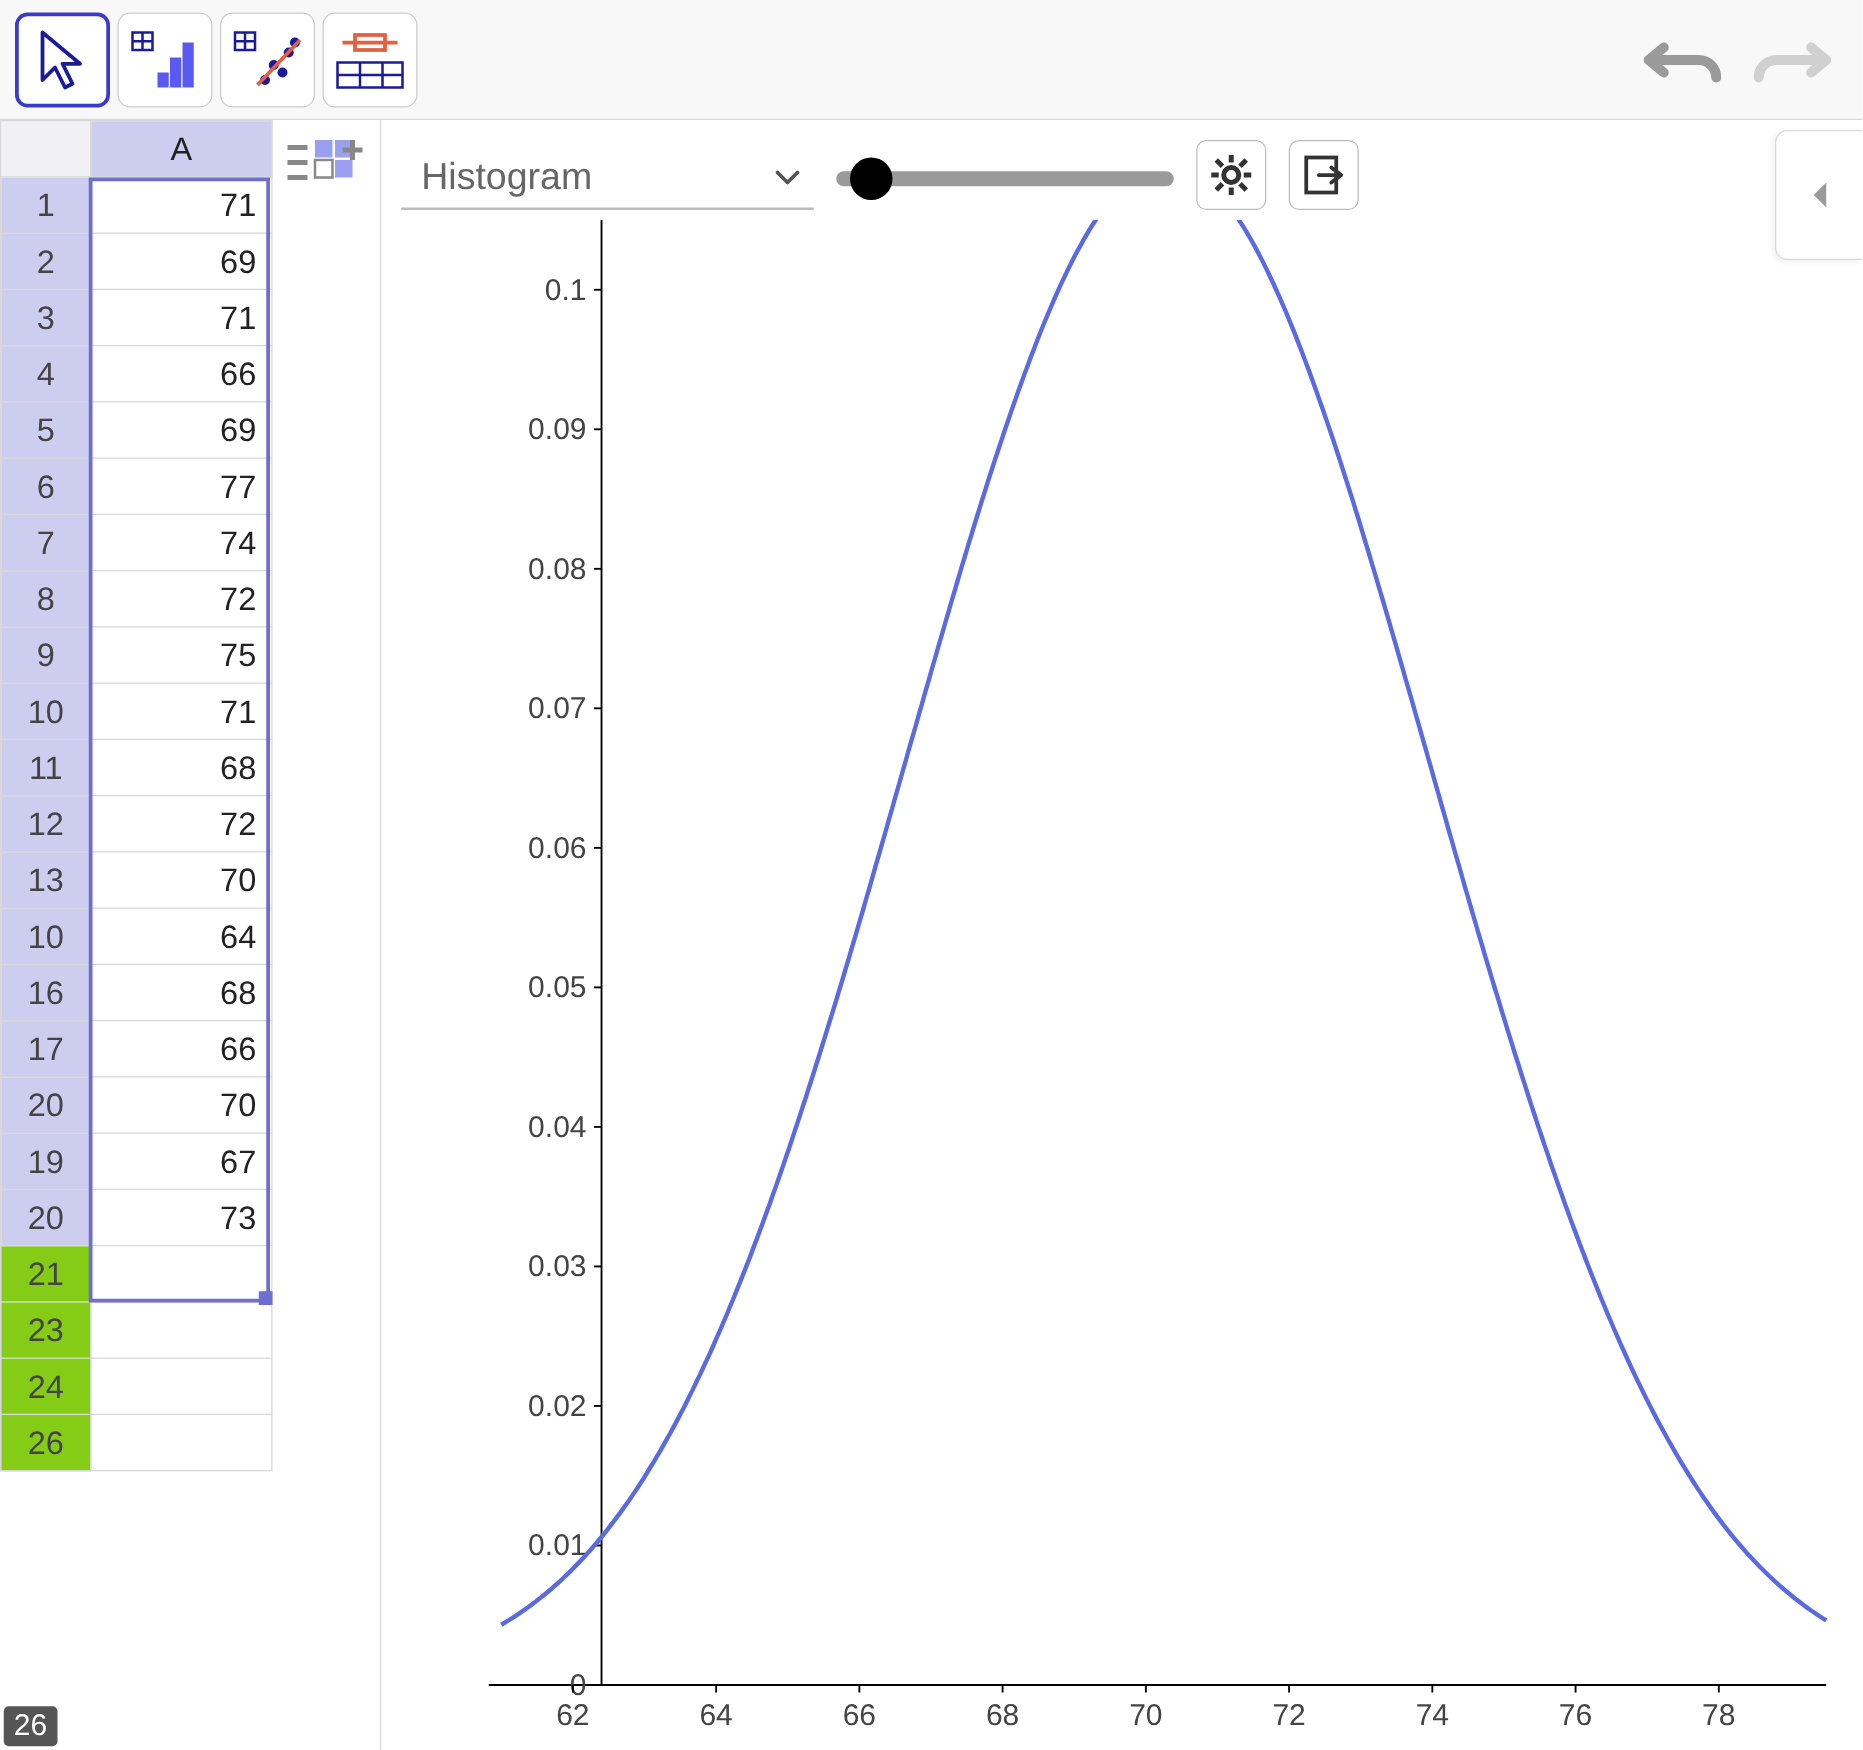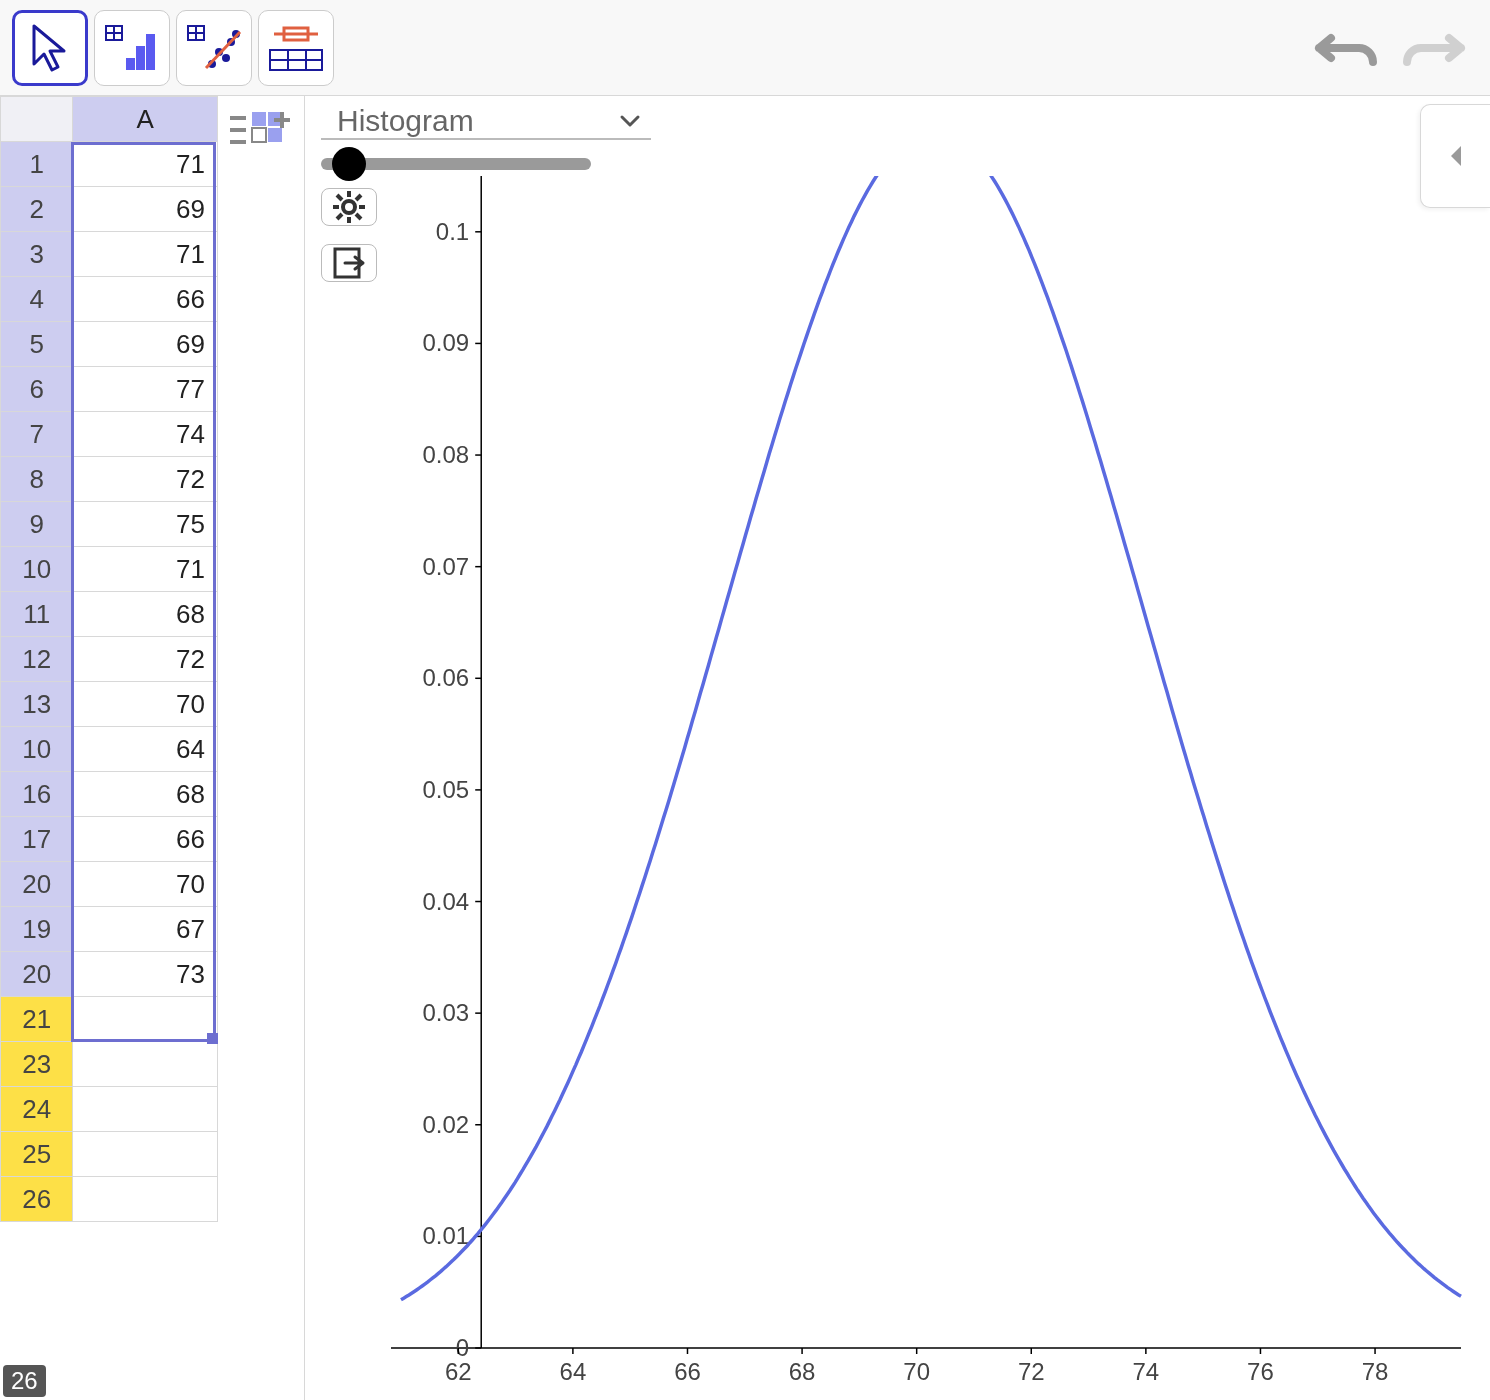--- a/index.html
+++ b/index.html
@@ -61,41 +61,41 @@
   table.sheet thead .rowhdr{ background:#f0f0f5;}
   table.sheet thead .colhdr{
     background:var(--purple-light); text-align:center; font-weight:normal;
   }
   table.sheet td.cell{
     width:140px; text-align:right; padding-right:12px;
     position:relative;
     margin-top:20px;
   }
   table.sheet tbody tr.sel-range .rowhdr{ background:var(--purple-light);}
-  table.sheet tbody tr.empty .rowhdr{ background:#fde047;}
+  table.sheet tbody tr.empty .rowhdr{ background:#84cc16;}
   
   
   .selection-box{
     position:absolute; pointer-events:none;
     border:3px solid var(--purple);
     left:71px; top:46px; width:145px; height:900px;
   }
   .selection-handle{
     position:absolute; right:-5px; bottom:-5px; width:11px; height:11px;
     background:var(--purple);
   }
   .corner-marker{
     position:absolute; left:3px; bottom:3px;
     background:#555; color:#fff; padding:2px 8px; font-size:24px; border-radius:4px;
   }
 
   
   .plot-bar{
     position:absolute; left:16px; right:8px; top:8px; height:64px;
-    display:flex; align-items:flex-start; gap:18px;flex-direction:column;
+    display:flex; align-items:flex-end; gap:18px;
   }
   .dd{
     width:330px; height:50px; border-bottom:2px solid #bbb; display:flex;
     align-items:center; justify-content:space-between; padding:0 10px 0 16px;
     color:var(--text-gray); font-size:30px; cursor:pointer;
   }
   .slider-wrap{ position:relative; width:270px; height:50px; display:flex; align-items:center;}
   .slider-track{ width:100%; height:12px; background:#9a9a9a; border-radius:6px;}
   .slider-thumb{ position:absolute; left:28px; top:50%; transform:translate(-50%,-50%);
     width:34px; height:34px; background:#000; border-radius:50%;}
@@ -267,24 +267,20 @@
           <tr class="empty">
             <td class="rowhdr">21</td>
             <td class="cell"></td>
           </tr>
           <tr class="empty">
             <td class="rowhdr">23</td>
             <td class="cell"></td>
           </tr>
           <tr class="empty">
             <td class="rowhdr">24</td>
-            <td class="cell"></td>
-          </tr>
-          <tr class="empty">
-            <td class="rowhdr">25</td>
             <td class="cell"></td>
           </tr>
           <tr class="empty">
             <td class="rowhdr">26</td>
             <td class="cell"></td>
           </tr>
         </tbody>
     </table>
     <div class="selection-box" id="selbox" style="top: 46px; height: 900px;">
       <div class="selection-handle"></div>

